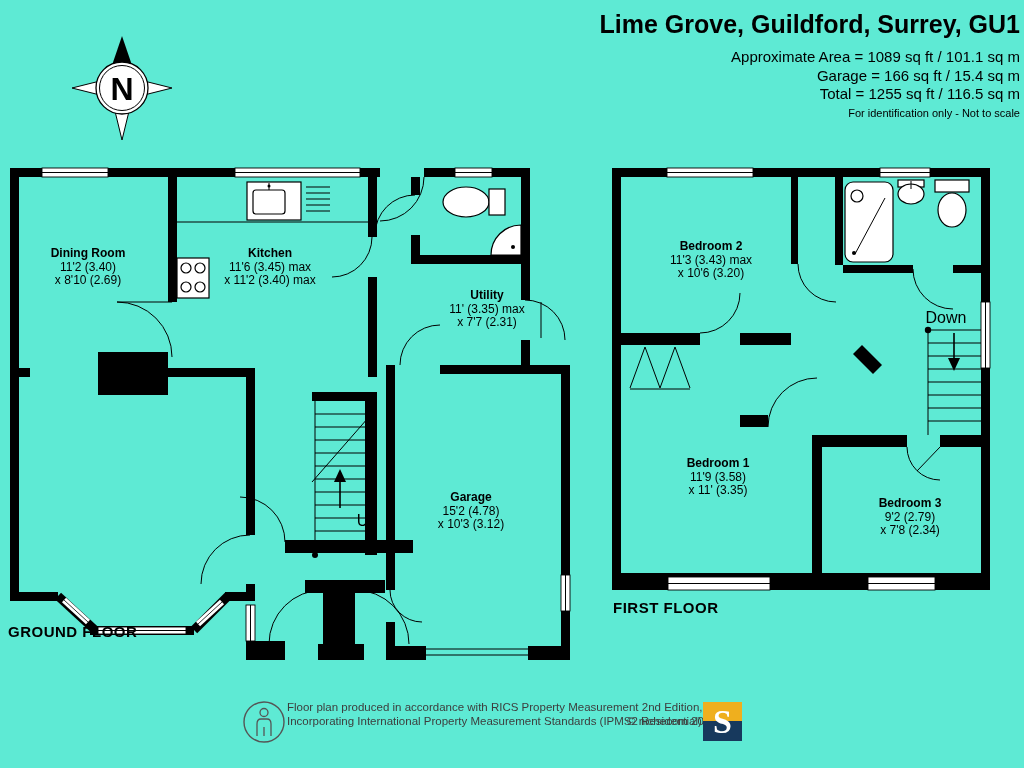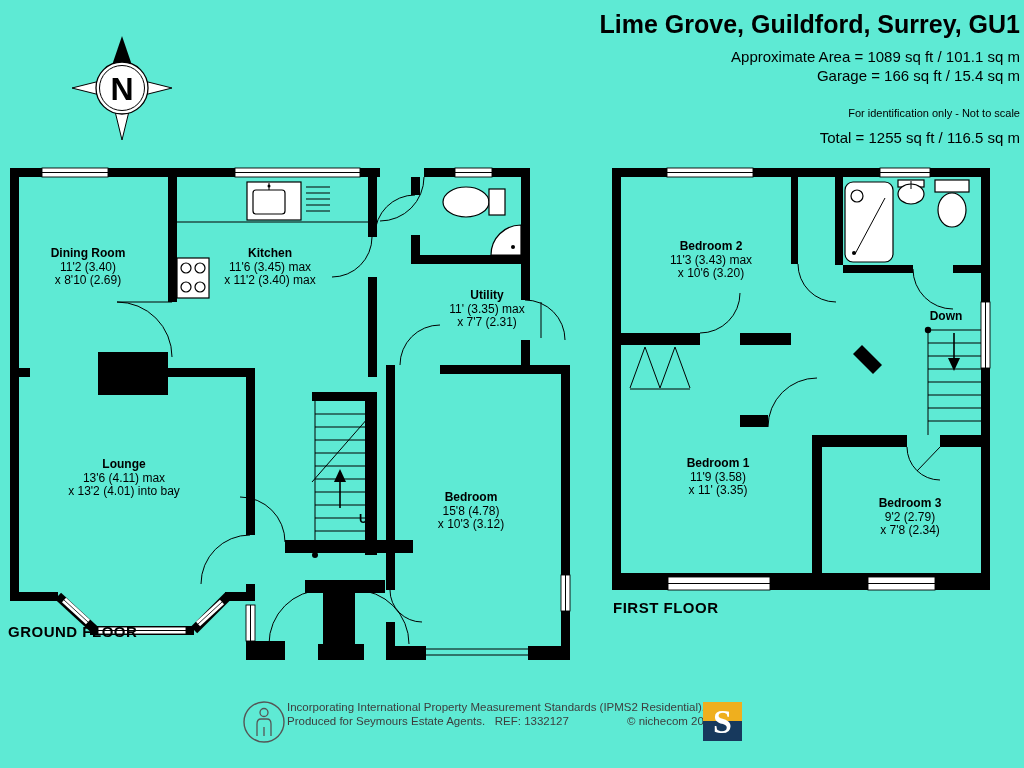--- a/index.html
+++ b/index.html
@@ -3,27 +3,27 @@
 <meta charset="utf-8">
 <style>
   html,body { margin:0; padding:0; background:#ffffff; }
   #canvas {
     position:relative; width:1024px; height:768px; background:#5eead4;
     font-family:"Liberation Sans", sans-serif; color:#000; overflow:hidden;
   }
   
   .hdr-title { position:absolute; top:10px; right:4px; font-size:25px; font-weight:bold; white-space:nowrap; }
   .hdr-line  { position:absolute; right:4px; font-size:15px; white-space:nowrap; }
-  .hdr-line.l1 { top:48px; } .hdr-line.l2 { top:67px; } .hdr-line.l3 { top:85px;margin-top:44px; }
+  .hdr-line.l1 { top:48px; } .hdr-line.l2 { top:67px; } .hdr-line.l3 { top:85px; }
   .hdr-disc  { position:absolute; top:107px; right:4px; font-size:11px; white-space:nowrap; }
   
   .room-label { position:absolute; transform:translateX(-50%); text-align:center;
                 font-size:12px; line-height:13.5px; white-space:nowrap; }
   .room-label .rname { font-weight:bold;text-align:center; }
-  .stairs-label { position:absolute; transform:translateX(-50%); font-size:12px; font-weight:bold; }
+  .stairs-label { position:absolute; transform:translateX(-50%); font-size:16px; font-weight:normal; }
   .floor-title { position:absolute; font-size:15px; font-weight:bold; letter-spacing:0.5px; }
   
   svg { position:absolute; }
   .wall { fill:#000; stroke:none; }
   .arc  { fill:none; stroke:#000; stroke-width:1; }
   .thin { stroke:#000; stroke-width:1; fill:none; }
   .fix  { fill:#fff; stroke:#000; stroke-width:1.2; }
   .winf { fill:#fff; stroke:#000; stroke-width:0.9; }
   
   .ft-text { position:absolute; left:287px; top:701px; font-size:11.5px; line-height:13.8px; color:#3d3d3d; }
@@ -286,28 +286,23 @@
   <div class="room-label" style="left:270px; top:247px;">
     <div class="rname">Kitchen</div>
     <div>11'6 (3.45) max</div>
     <div>x 11'2 (3.40) max</div>
   </div>
   <div class="room-label" style="left:446px; top:289px;margin-left:41px;">
     <div class="rname">Utility</div>
     <div>11' (3.35) max</div>
     <div>x 7'7 (2.31)</div>
   </div>
-  <div class="room-label" style="left:124px; top:458px;">
-    <div class="rname">Lounge</div>
-    <div>13'6 (4.11) max</div>
-    <div>x 13'2 (4.01) into bay</div>
-  </div>
   <div class="room-label" style="left:471px; top:491px;">
-    <div class="rname">Bedroom</div>
-    <div>15'8 (4.78)</div>
+    <div class="rname">Garage</div>
+    <div>15'2 (4.78)</div>
     <div>x 10'3 (3.12)</div>
   </div>
   <div class="stairs-label" style="left:343px; top:512px;margin-left:24px;">Up</div>
   <div class="floor-title" style="left:8px; top:623px;">GROUND FLOOR</div>
 
   <div class="room-label" style="left:711px; top:240px;">
     <div class="rname">Bedroom 2</div>
     <div>11'3 (3.43) max</div>
     <div>x 10'6 (3.20)</div>
   </div>
@@ -324,21 +319,21 @@
   <div class="stairs-label" style="left:946px; top:309px;">Down</div>
   <div class="floor-title" style="left:613px; top:599px;">FIRST FLOOR</div>
 
   <svg style="left:242px; top:700px;" width="44" height="44" viewBox="0 0 44 44">
     <circle cx="22" cy="22" r="20" fill="none" stroke="#555" stroke-width="1.4"></circle>
     <circle cx="22" cy="12.5" r="4" fill="none" stroke="#555" stroke-width="1.3"></circle>
     <path d="M 15 36 V 24 Q 15 19 19 19 H 25 Q 29 19 29 24 V 36" fill="none" stroke="#555" stroke-width="1.3"></path>
     <line x1="22" y1="27" x2="22" y2="36" stroke="#555" stroke-width="1.3"></line>
   </svg>
   <div class="ft-text">
+    <div>Floor plan produced in accordance with RICS Property Measurement 2nd Edition,</div>
     <div>Incorporating International Property Measurement Standards (IPMS2 Residential).</div>
-    <div>Produced for Seymours Estate Agents.&nbsp;&nbsp;&nbsp;REF: 1332127</div>
   </div>
   <div class="ft-copy">© nichecom 2025.</div>
   <div class="ft-logo">
     <span>S</span>
   </div>
 
 </div>
 
 </body></html>

